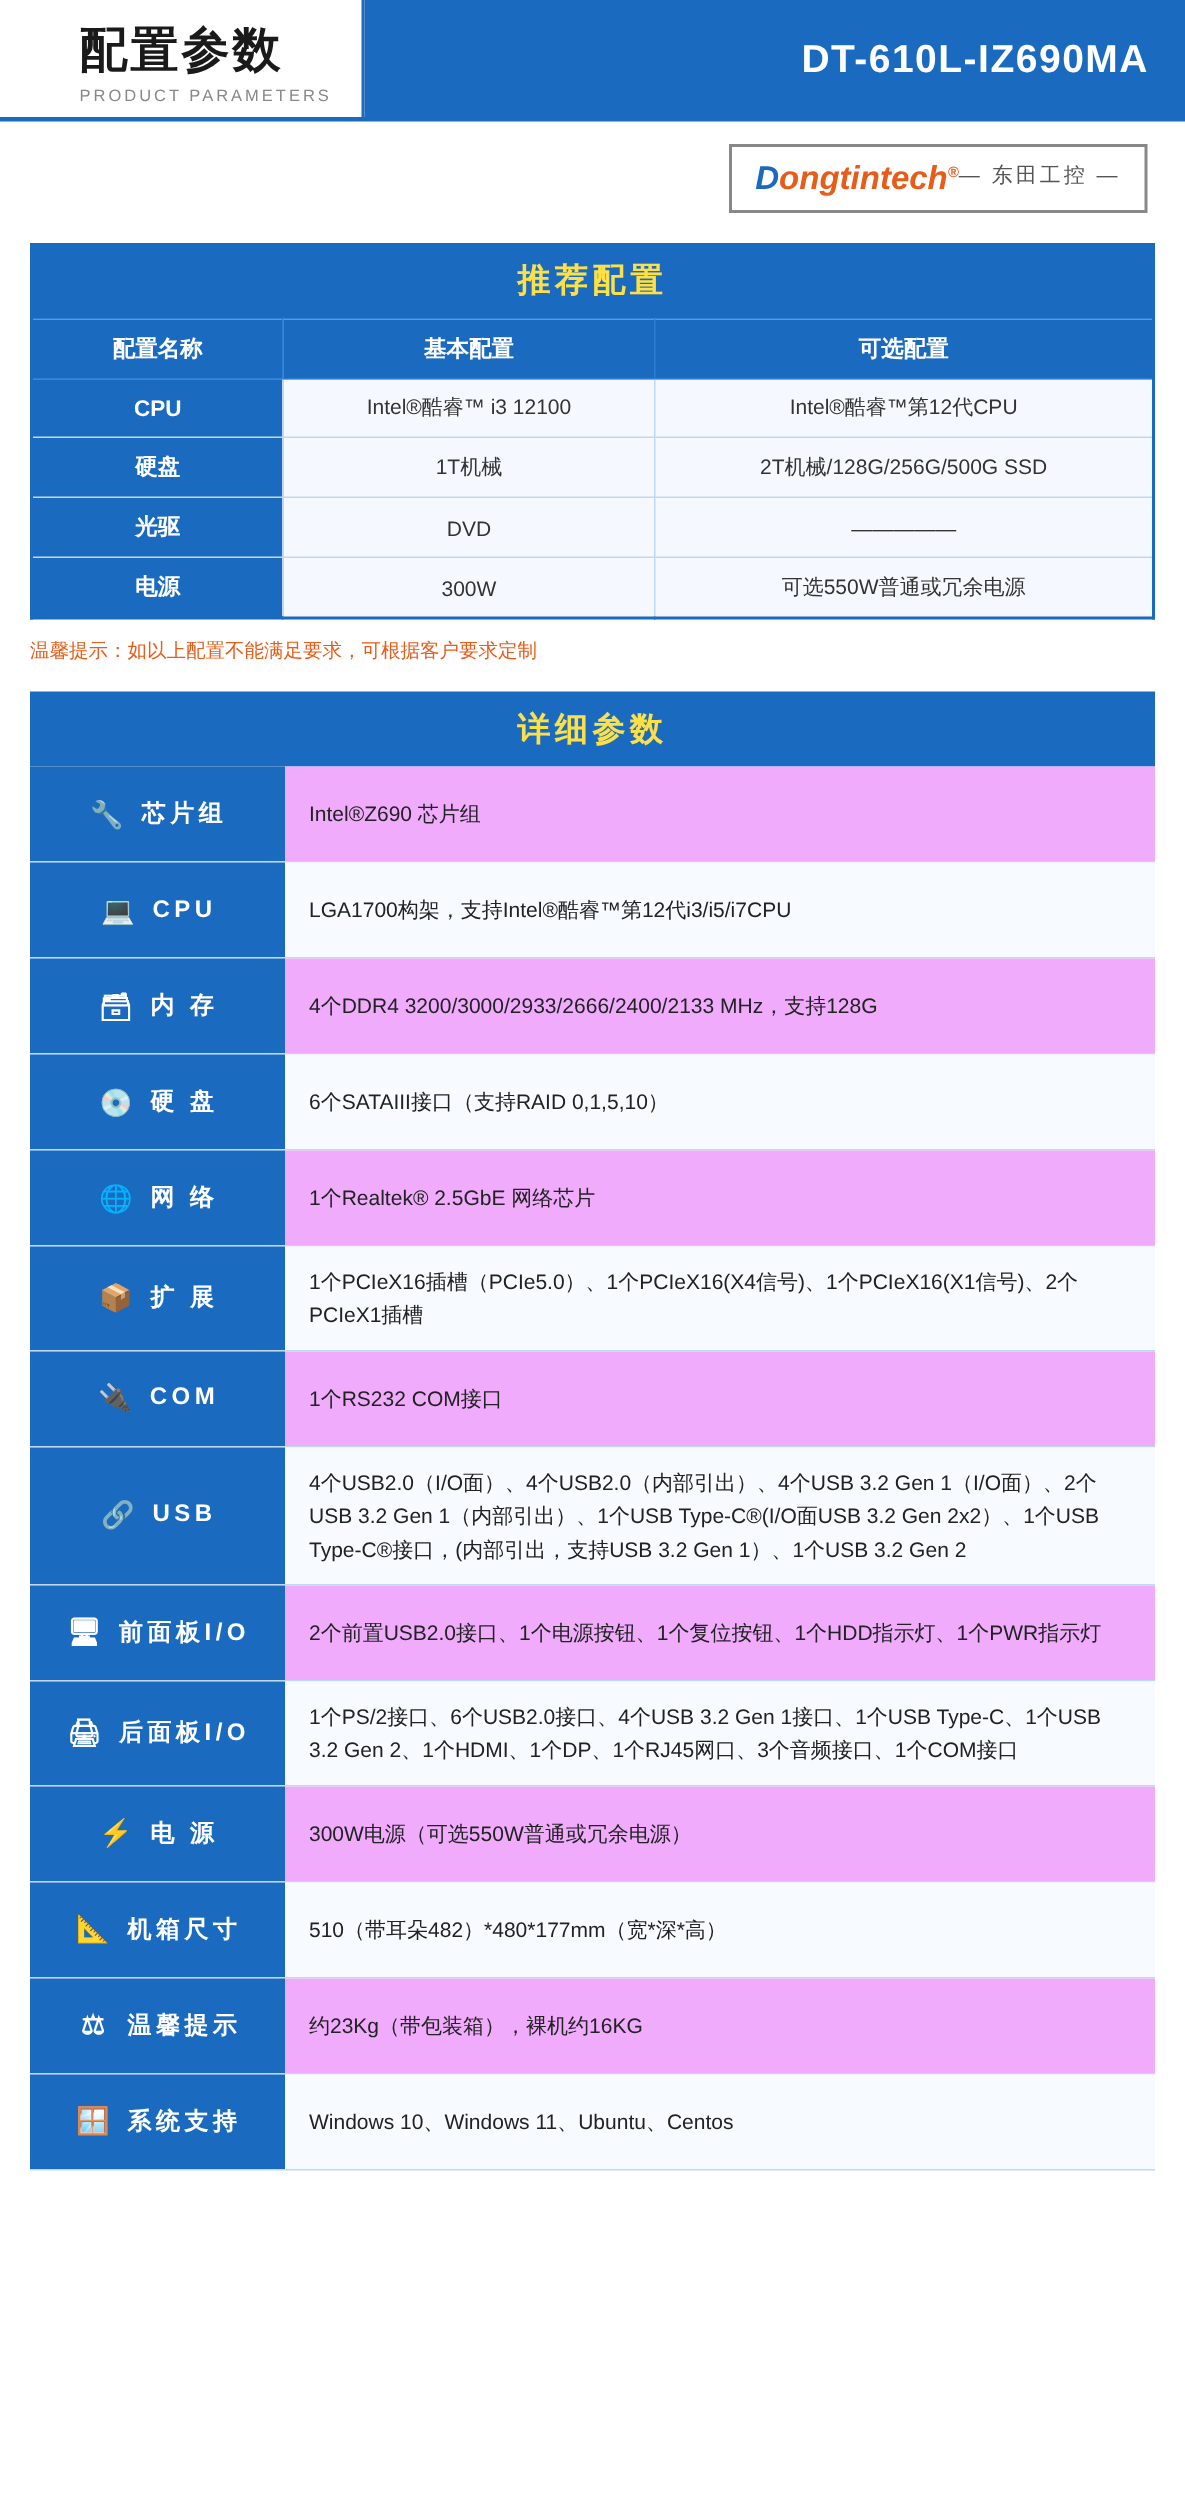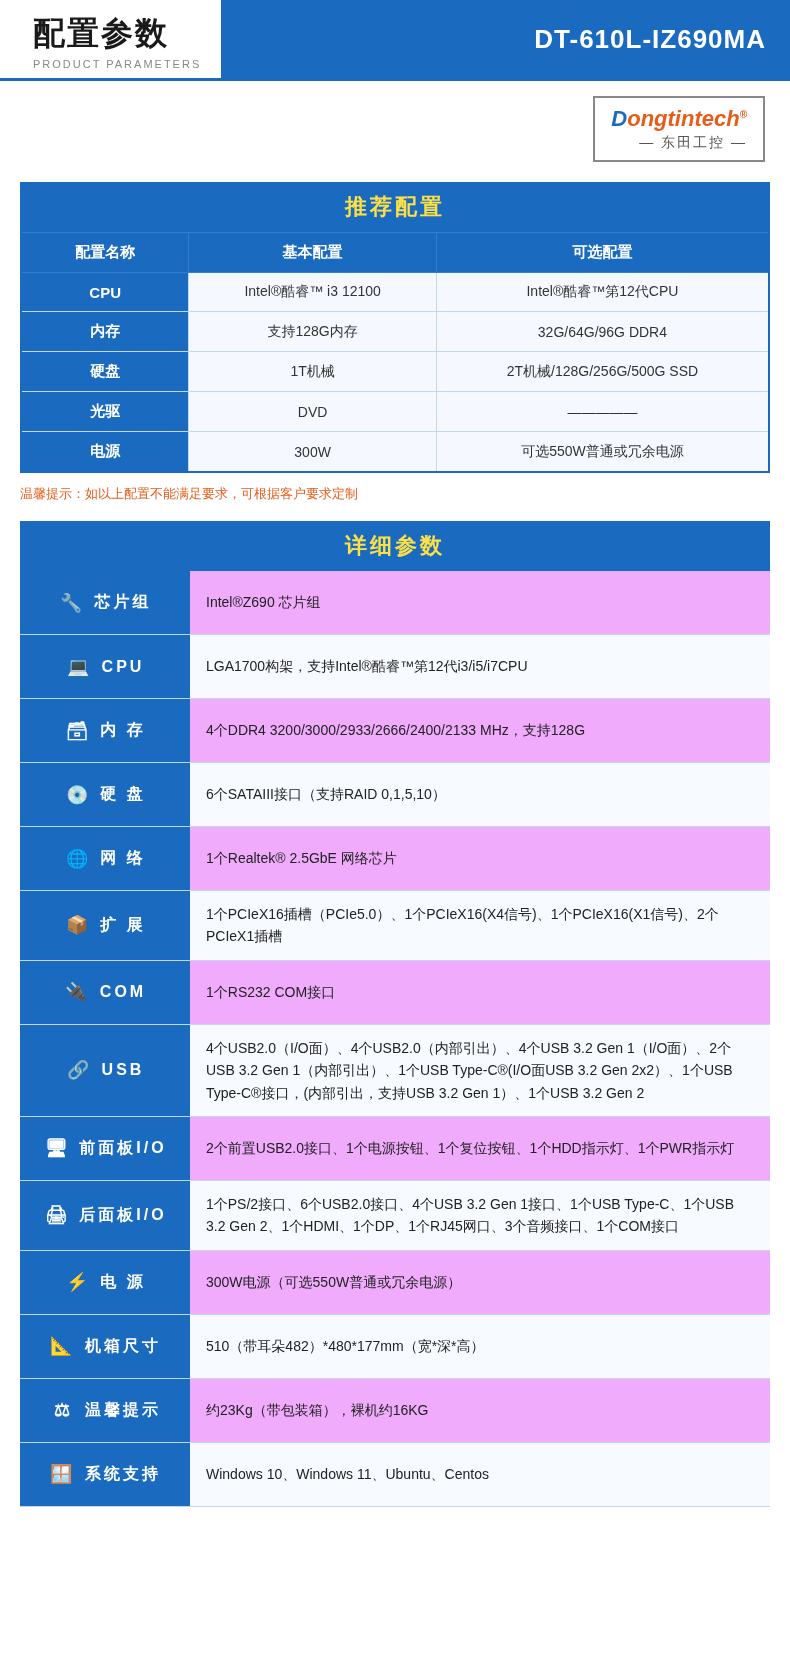--- a/index.html
+++ b/index.html
@@ -16,20 +16,21 @@
       display: flex;
       align-items: stretch;
       border-bottom: 3px solid #1a6bbf;
       margin: 0;
     }
     .header-title-box {
       background: #fff;
       padding: 12px 20px 8px 33px;
       border-right: 2px solid #1a6bbf;
       min-width: 200px;
+      margin-left: 20px;
     }
     .header-title-zh {
       font-size: 32px;
       font-weight: 900;
       color: #1a1a1a;
       letter-spacing: 2px;
     }
     .header-title-en {
       font-size: 11px;
       color: #888;
@@ -52,22 +53,22 @@
     
     .logo-area {
       display: flex;
       justify-content: flex-end;
       padding: 15px 25px 10px 0;
     }
     .logo-box {
       border: 2px solid #888;
       padding: 8px 16px;
       display: flex;
-      flex-direction: column;
-      align-items: flex-end;
+      flex-direction: row;
+      align-items: flex-start;
       min-width: 160px;
     }
     .logo-text-main {
       font-size: 22px;
       font-weight: bold;
       color: #e85c1a;
       font-style: italic;
     }
     .logo-text-main span {
       color: #1a6bbf;
@@ -207,25 +208,20 @@
         <th>配置名称</th>
         <th>基本配置</th>
         <th>可选配置</th>
       </tr>
     </thead>
     <tbody id="config-tbody">
         <tr>
       <td>CPU</td>
       <td>Intel®酷睿™ i3 12100</td>
       <td>Intel®酷睿™第12代CPU</td>
-    </tr>
-        <tr>
-      <td>内存</td>
-      <td>支持128G内存</td>
-      <td>32G/64G/96G DDR4</td>
     </tr>
         <tr>
       <td>硬盘</td>
       <td>1T机械</td>
       <td>2T机械/128G/256G/500G SSD</td>
     </tr>
         <tr>
       <td>光驱</td>
       <td>DVD</td>
       <td>—————</td>

